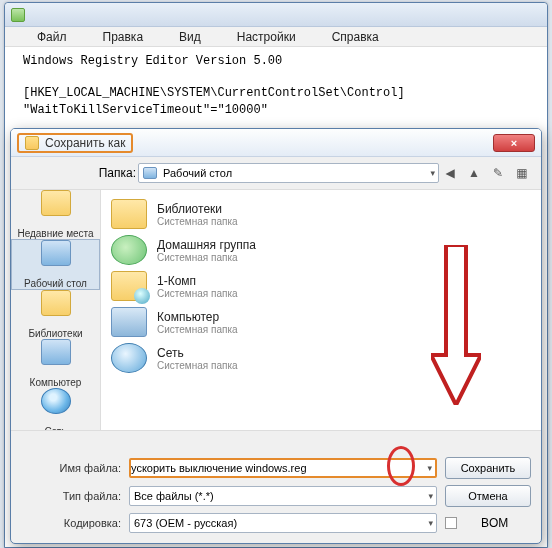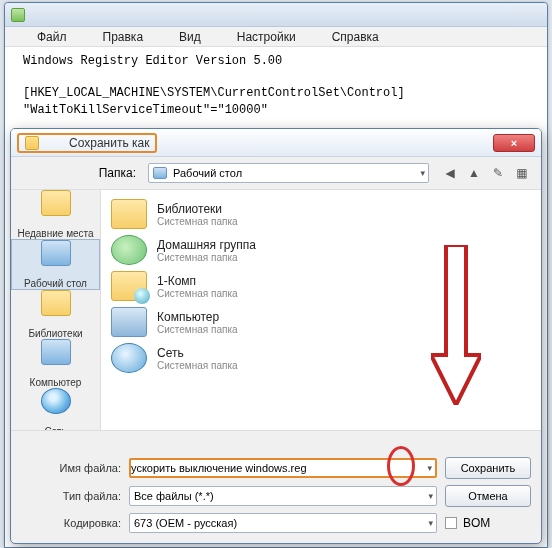--- a/index.html
+++ b/index.html
@@ -88,39 +88,38 @@
     border-radius: 2px;
     margin-right: 6px;
   }
   .dlg-title .txt { color: #333; }
   .dlg-title .highlight {
     border: 2px solid #e58a2c;
     border-radius: 3px;
     padding: 1px 6px;
     display: flex;
     align-items: center;
-    gap: 24px;
   }
   .close-btn {
     margin-left: auto;
     width: 42px; height: 18px;
     background: linear-gradient(#f08080,#d04040);
     border: 1px solid #a03030;
     border-radius: 3px;
     color: #fff;
     text-align: center;
     line-height: 16px;
     font-weight: bold;
     font-size: 11px;
   }
 
   .dlg-toolbar {
     display: flex;
     align-items: center;
-    gap: 12px;
+    gap: 2px;
     padding: 6px 10px 6px 70px;
   }
   .lbl-right { text-align: right; width: 55px; display:inline-block; }
   .combo {
     height: 20px;
     border: 1px solid #a7b4c4;
     background: #fff;
     display: flex;
     align-items: center;
     padding: 0 16px 0 4px;
@@ -238,21 +237,21 @@
   }
   .circle-mark {
     position: absolute;
     right: 22px;
     top: -12px;
     width: 28px; height: 40px;
     border: 3px solid #d83030;
     border-radius: 50%;
     pointer-events: none;
   }
-  .bomrow { display:flex; align-items:center; gap:6px; }
+  .bomrow { display:flex; align-items:center; gap:24px; }
   .chk { width:12px; height:12px; border:1px solid #999; background:#fff; }
 
   .arrow {
     position: absolute;
     left: 330px;
     top: 55px;
     width: 50px;
     height: 160px;
     pointer-events: none;
   }

